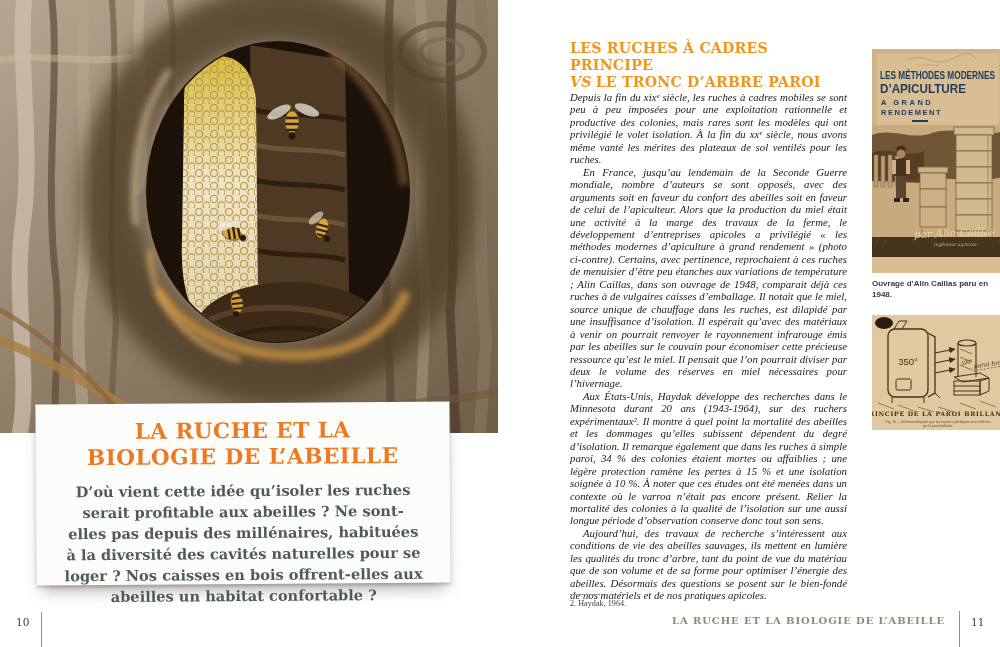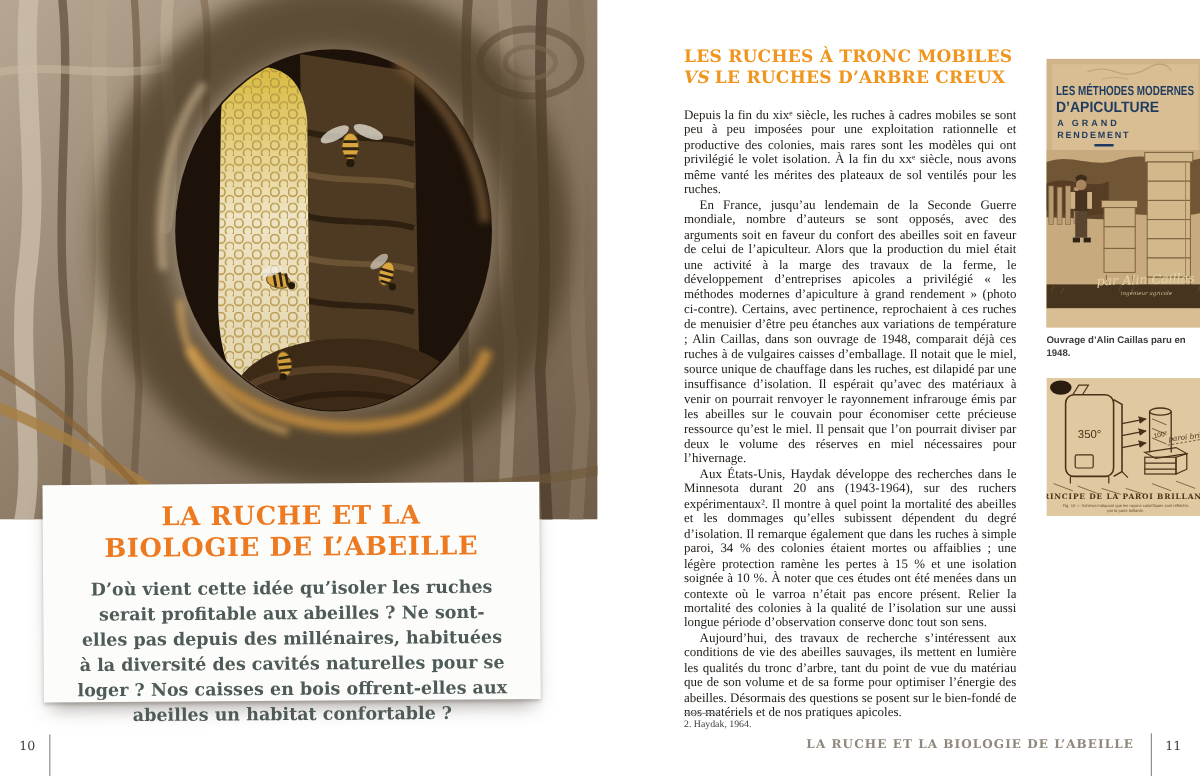--- a/index.html
+++ b/index.html
@@ -16,22 +16,22 @@
   .card-intro{font-family:"DejaVu Serif",serif;font-weight:bold;color:#4f5b56;
               font-size:14.6px;line-height:21px;margin:10px 28px 0 28px;}
   .pagenum{position:absolute;font-family:"DejaVu Serif",serif;font-weight:normal;
            font-size:10.5px;color:#3f3f3f;}
   .foot-rule{position:absolute;width:1px;background:#8f8f8f;}
   
   .col{position:absolute;left:570px;top:40px;width:277px;}
   .heading{font-family:"DejaVu Serif",serif;font-weight:bold;color:#f0951d;
            font-size:14.2px;line-height:17px;margin:0;letter-spacing:.2px;}
   .heading .it{font-style:italic;margin-right:4px;}
-  .bodytext{margin-top:16px;color:#24201a;font-size:10.8px;line-height:12.45px;
-            text-align:justify;}
+  .bodytext{color:#24201a;font-size:10.8px;line-height:12.45px;
+            text-align:justify;font-style:italic;}
   .bodytext p{margin:0;}
   .bodytext p + p{text-indent:13px;}
   .footnote{position:absolute;left:570px;top:594px;width:277px;}
   .footnote .rule{width:30px;height:1px;background:#9b9b9b;}
   .footnote p{margin:4px 0 0 0;font-size:8.2px;color:#3c3c3c;font-family:"Liberation Serif",serif;}
   .running-title{position:absolute;left:570px;top:615px;width:375px;text-align:right;
                  font-family:"DejaVu Serif",serif;font-size:10px;letter-spacing:.9px;
                  color:#90887c;font-weight:bold;}
   
   .sidebar{position:absolute;left:828px;top:49px;width:133px;padding-left:44px;}
@@ -156,22 +156,22 @@
       <span>BIOLOGIE DE L’ABEILLE</span>
     </h1>
     <p class="card-intro">D’où vient cette idée qu’isoler les ruches serait profitable aux abeilles ? Ne sont-elles pas depuis des millénaires, habituées à la diversité des cavités naturelles pour se loger ? Nos caisses en bois offrent-elles aux abeilles un habitat confortable ?</p>
   </div>
 
   <span class="pagenum" style="left:16px;top:616px;">10</span>
   <div class="foot-rule" style="left:41px;top:612px;height:35px;"></div>
 
   <div class="col">
     <h2 class="heading">
-      <span>LES RUCHES À TRONC MOBILES</span><br>
-      <span class="it">VS</span><span>LE RUCHES D’ARBRE CREUX</span>
+      <span>LES RUCHES À CADRES PRINCIPE</span><br>
+      <span class="it">VS</span><span>LE TRONC D’ARBRE PAROI</span>
     </h2>
     <div class="bodytext">
       <p>Depuis la fin du xixᵉ siècle, les ruches à cadres mobiles se sont peu à peu imposées pour une exploitation rationnelle et productive des colonies, mais rares sont les modèles qui ont privilégié le volet isolation. À la fin du xxᵉ siècle, nous avons même vanté les mérites des plateaux de sol ventilés pour les ruches.</p>
       <p>En France, jusqu’au lendemain de la Seconde Guerre mondiale, nombre d’auteurs se sont opposés, avec des arguments soit en faveur du confort des abeilles soit en faveur de celui de l’apiculteur. Alors que la production du miel était une activité à la marge des travaux de la ferme, le développement d’entreprises apicoles a privilégié « les méthodes modernes d’apiculture à grand rendement » (photo ci-contre). Certains, avec pertinence, reprochaient à ces ruches de menuisier d’être peu étanches aux variations de température ; Alin Caillas, dans son ouvrage de 1948, comparait déjà ces ruches à de vulgaires caisses d’emballage. Il notait que le miel, source unique de chauffage dans les ruches, est dilapidé par une insuffisance d’isolation. Il espérait qu’avec des matériaux à venir on pourrait renvoyer le rayonnement infrarouge émis par les abeilles sur le couvain pour économiser cette précieuse ressource qu’est le miel. Il pensait que l’on pourrait diviser par deux le volume des réserves en miel nécessaires pour l’hivernage.</p>
       <p>Aux États-Unis, Haydak développe des recherches dans le Minnesota durant 20 ans (1943-1964), sur des ruchers expérimentaux². Il montre à quel point la mortalité des abeilles et les dommages qu’elles subissent dépendent du degré d’isolation. Il remarque également que dans les ruches à simple paroi, 34 % des colonies étaient mortes ou affaiblies ; une légère protection ramène les pertes à 15 % et une isolation soignée à 10 %. À noter que ces études ont été menées dans un contexte où le varroa n’était pas encore présent. Relier la mortalité des colonies à la qualité de l’isolation sur une aussi longue période d’observation conserve donc tout son sens.</p>
       <p>Aujourd’hui, des travaux de recherche s’intéressent aux conditions de vie des abeilles sauvages, ils mettent en lumière les qualités du tronc d’arbre, tant du point de vue du matériau que de son volume et de sa forme pour optimiser l’énergie des abeilles. Désormais des questions se posent sur le bien-fondé de nos matériels et de nos pratiques apicoles.</p>
     </div>
   </div>
 
   <div class="footnote">

